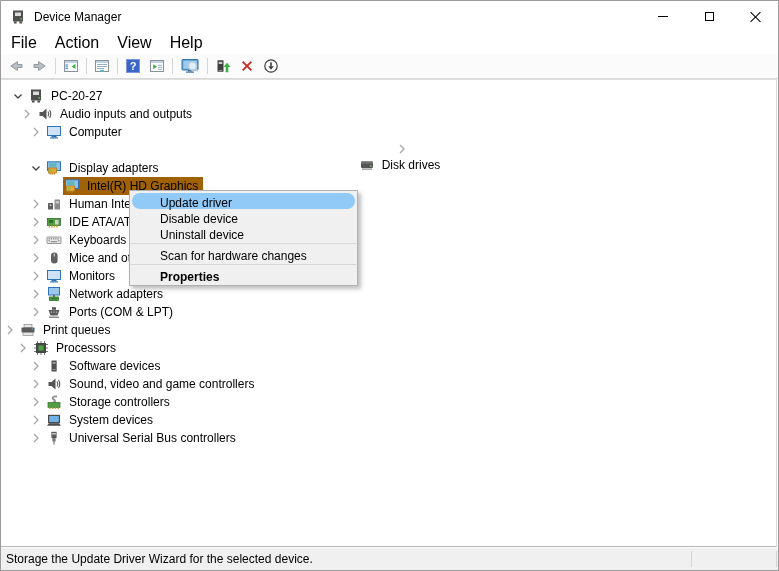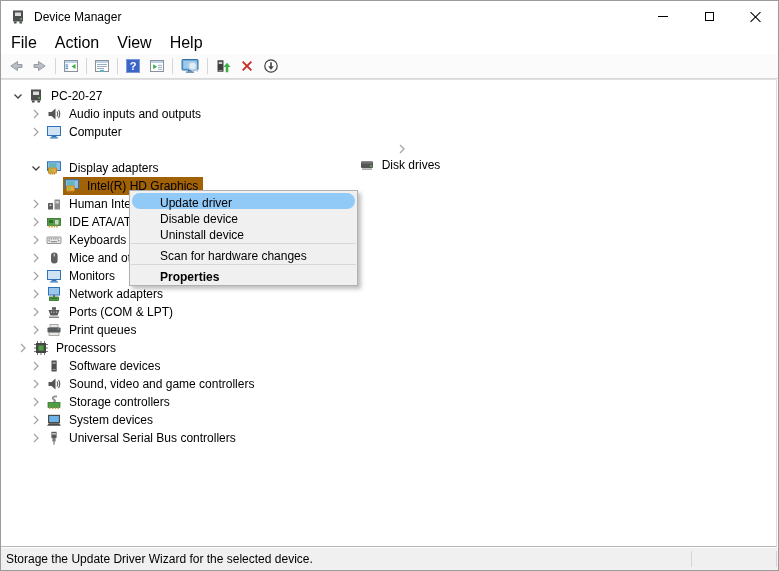--- a/index.html
+++ b/index.html
@@ -221,21 +221,21 @@
           <span class="t-icon"><svg width="16" height="16" viewBox="0 0 16 16" xmlns="http://www.w3.org/2000/svg">
               <rect x="3" y="1.5" width="10" height="11" fill="#4e4e4e"></rect>
               <rect x="5" y="3.5" width="6" height="3.5" fill="#dcdcdc"></rect>
               <rect x="10.3" y="9" width="1.6" height="1.6" fill="#58c059"></rect>
               <rect x="4" y="12.5" width="2.6" height="2" fill="#4e4e4e"></rect>
               <rect x="9.4" y="12.5" width="2.6" height="2" fill="#4e4e4e"></rect>
             </svg></span>
           <span class="t-label">PC-20-27</span>
         </span>
       </div>
-      <div class="tree-row" style="padding-left: 26px;">
+      <div class="tree-row" style="padding-left: 17px;">
         <span class="expander">
           <svg width="16" height="16" viewBox="0 0 16 16" xmlns="http://www.w3.org/2000/svg">
             <path d="M6 4 L10 8 L6 12" stroke="#a6a6a6" stroke-width="1.3" fill="none"></path>
           </svg>
         </span>
         <span class="row-core">
           <span class="t-icon"><svg width="16" height="16" viewBox="0 0 16 16" xmlns="http://www.w3.org/2000/svg">
               <path d="M2.5 6 H5.5 L9.5 2.5 V13.5 L5.5 10 H2.5 Z" fill="#565656"></path>
               <path d="M11 5.5 Q12.6 8 11 10.5" stroke="#565656" fill="none" stroke-width="1.1"></path>
               <path d="M12.6 4 Q14.9 8 12.6 12" stroke="#565656" fill="none" stroke-width="1.1"></path>
@@ -424,21 +424,21 @@
               <g fill="#ffffff">
                 <circle cx="5.5" cy="8" r="0.6"></circle>
                 <circle cx="8" cy="8" r="0.6"></circle>
                 <circle cx="10.5" cy="8" r="0.6"></circle>
               </g>
               <rect x="3" y="12.5" width="10" height="1.5" fill="#8a8a8a"></rect>
             </svg></span>
           <span class="t-label">Ports (COM &amp; LPT)</span>
         </span>
       </div>
-      <div class="tree-row" style="padding-left: 26px;">
+      <div class="tree-row" style="">
         <span class="expander">
           <svg width="16" height="16" viewBox="0 0 16 16" xmlns="http://www.w3.org/2000/svg">
             <path d="M6 4 L10 8 L6 12" stroke="#a6a6a6" stroke-width="1.3" fill="none"></path>
           </svg>
         </span>
         <span class="row-core">
           <span class="t-icon"><svg width="16" height="16" viewBox="0 0 16 16" xmlns="http://www.w3.org/2000/svg">
               <rect x="4" y="2.5" width="8" height="3" fill="#e6e6e6" stroke="#8a8a8a" stroke-width="0.7"></rect>
               <rect x="1.5" y="5.5" width="13" height="5" rx="0.8" fill="#5a5a5a"></rect>
               <rect x="3" y="10.5" width="10" height="3" fill="#e6e6e6" stroke="#8a8a8a" stroke-width="0.7"></rect>

